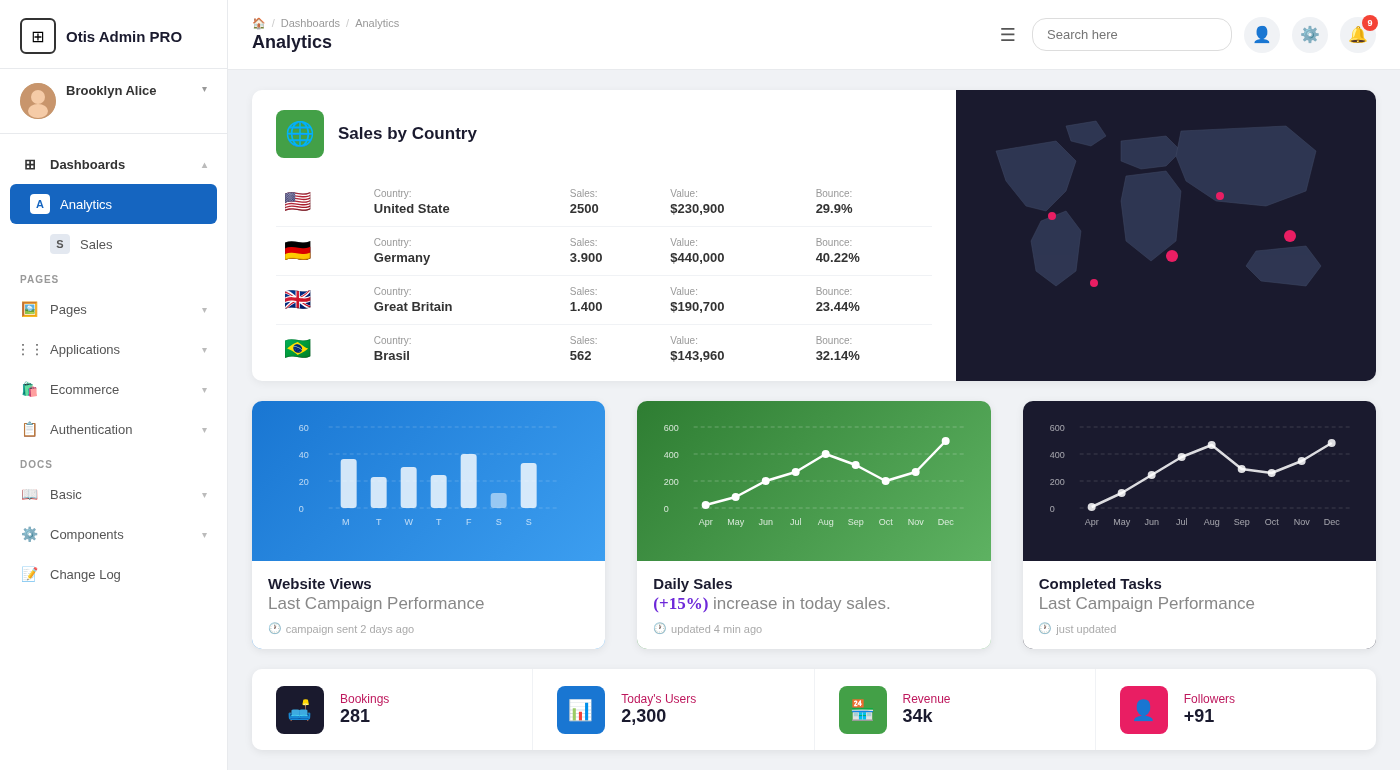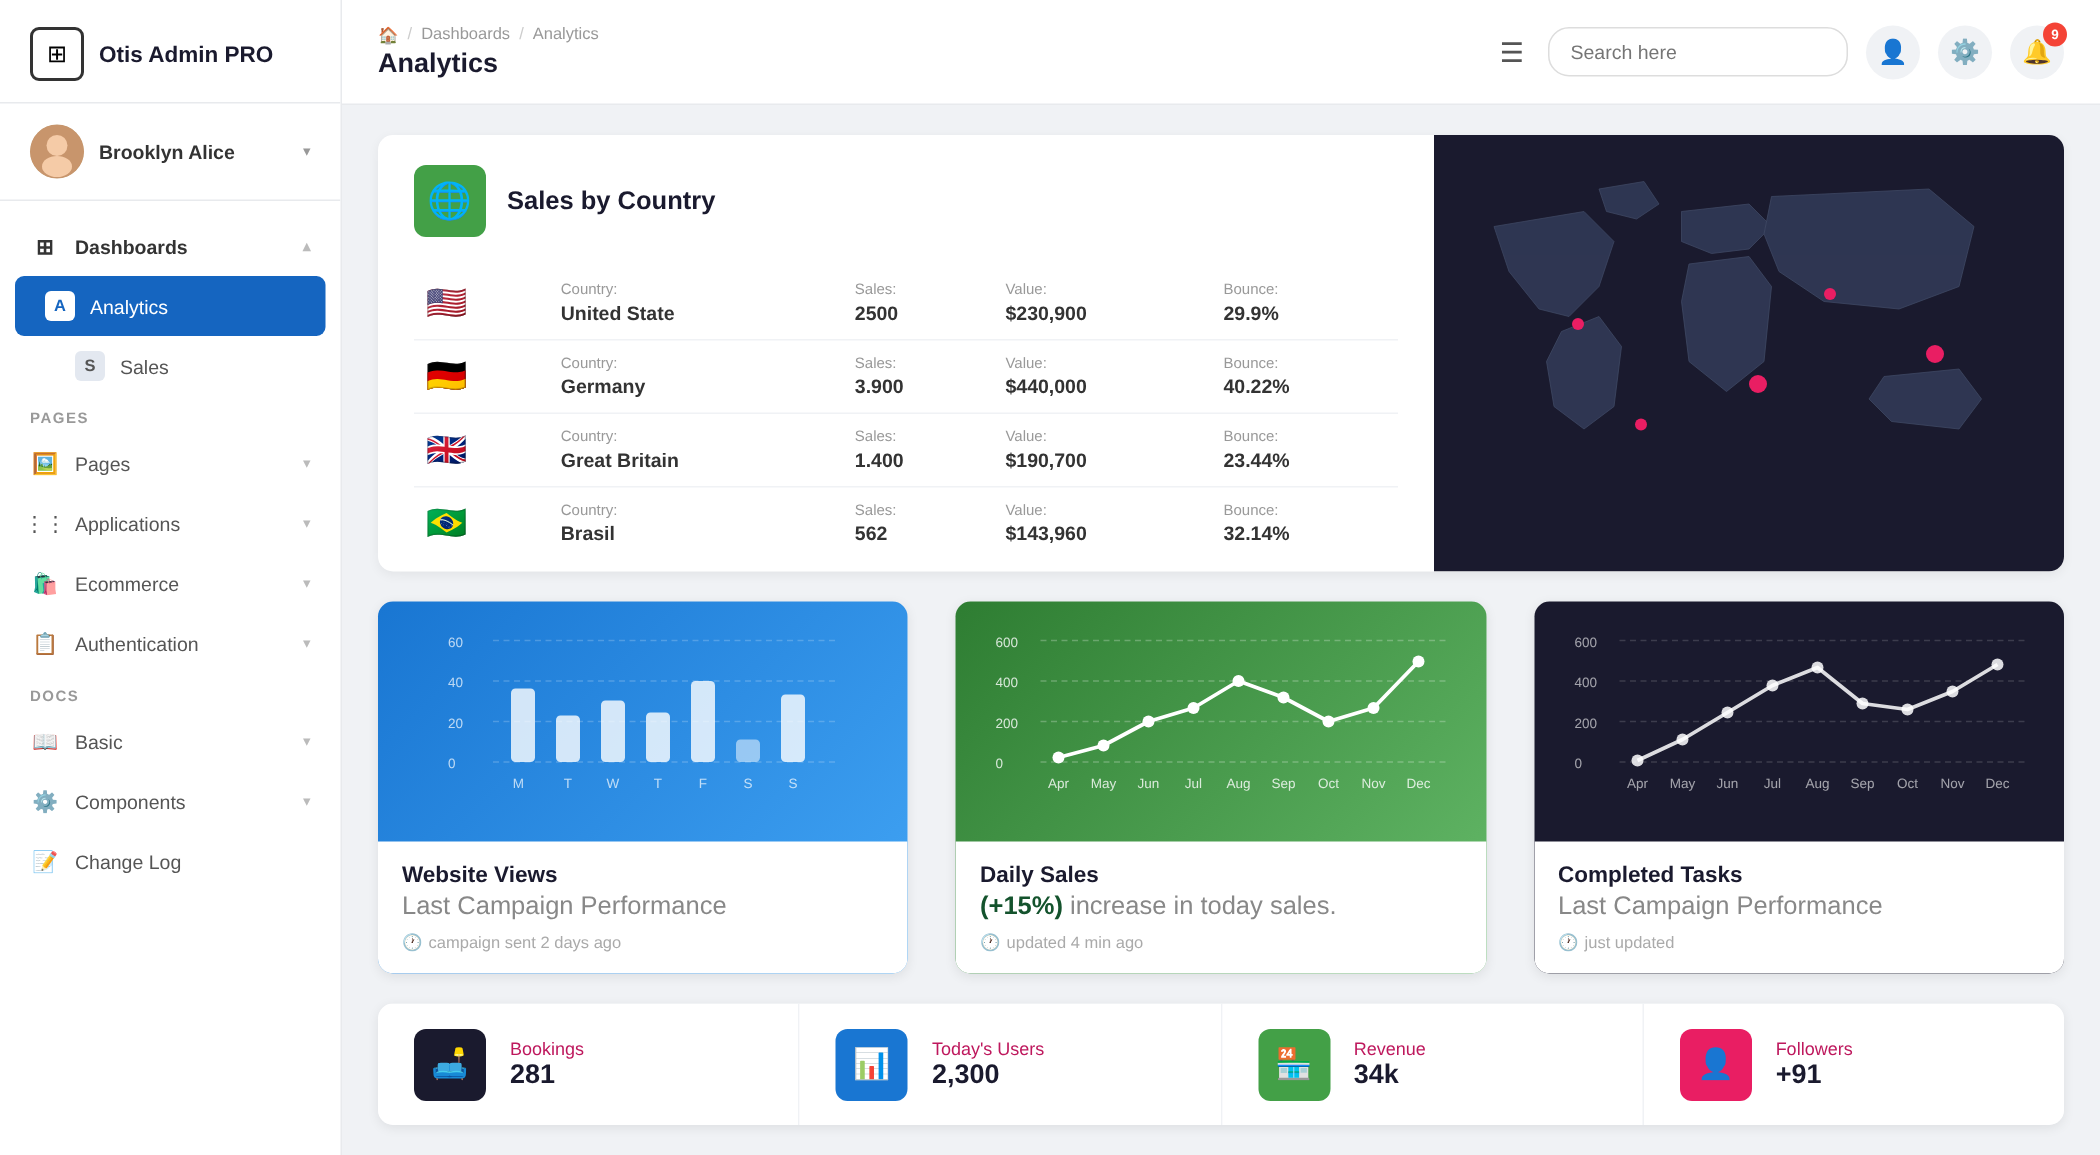--- a/index.html
+++ b/index.html
@@ -27,21 +27,20 @@
       width: 36px; height: 36px;
       border: 2px solid #333;
       border-radius: 6px;
       display: flex; align-items: center; justify-content: center;
       font-size: 16px;
     }
     .logo-text { font-size: 15px; font-weight: 700; color: #1a1a2e; }
 
     .sidebar-user {
       display: flex;
-      align-items: center;
       gap: 10px;
       padding: 14px 20px;
       border-bottom: 1px solid #e8eaed;
     }
     .user-avatar {
       width: 36px; height: 36px; border-radius: 50%;
       background: #c8a882;
       display: flex; align-items: center; justify-content: center;
       font-size: 18px; color: #fff; overflow: hidden;
     }
@@ -195,21 +194,21 @@
       padding: 16px 16px 0;
       height: 160px;
       position: relative;
     }
     .chart-info {
       padding: 14px 16px;
     }
     .chart-info.light-bg { background: #fff; }
     .chart-name { font-size: 15px; font-weight: 700; color: #1a1a2e; }
     .chart-sub { font-size: 17px; color: #888; margin-top: 2px; }
-    .chart-sub .highlight { color: #14532d; font-weight: 600; }
+    .chart-sub .highlight { color: #6d28d9; font-weight: 600; font-family: Liberation Serif, serif; }
     .chart-timestamp { font-size: 11px; color: #aaa; margin-top: 8px; display: flex; align-items: center; gap: 4px; }
 
     
     .stats-row {
       display: flex; gap: 0;
       border-radius: 10px;
       overflow: hidden;
       box-shadow: 0 2px 8px rgba(0,0,0,0.08);
     }
     .stat-item {

